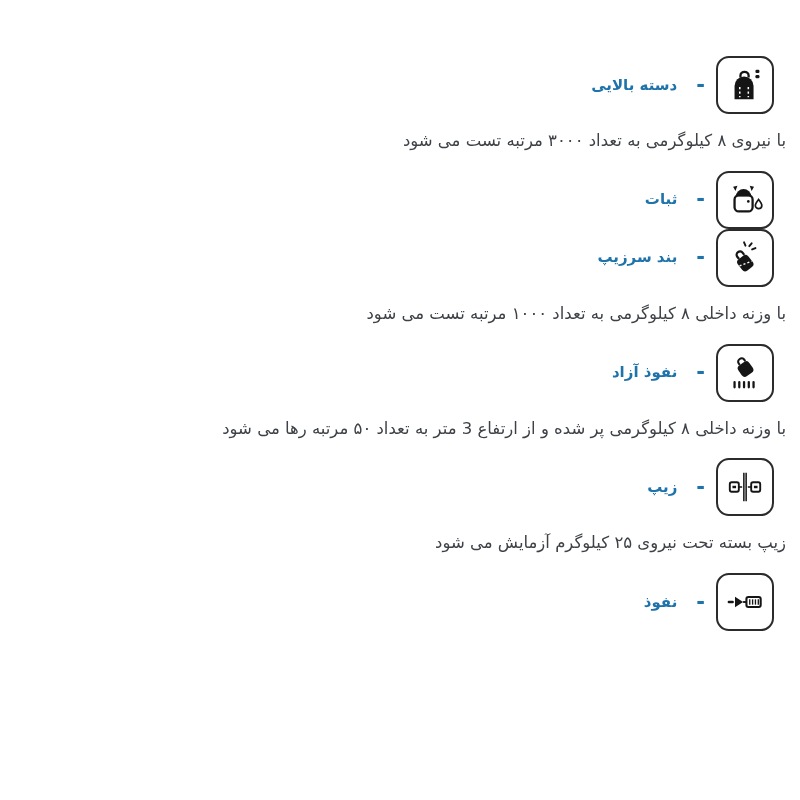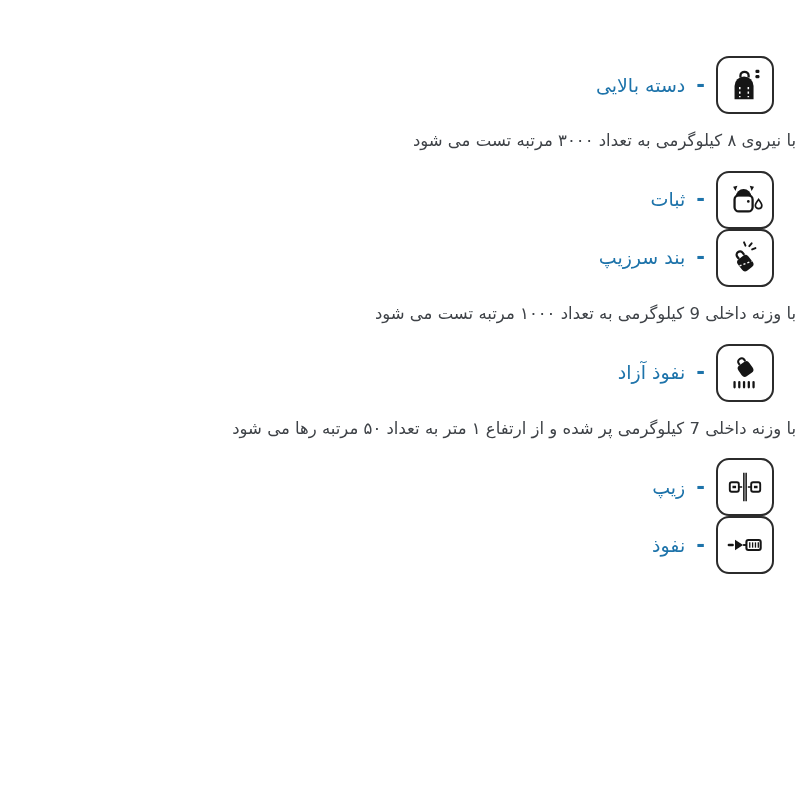--- a/index.html
+++ b/index.html
@@ -39,29 +39,29 @@
     flex: 0 0 auto;
   }
   .icon-box svg { width: 38px; height: 38px; display: block; }
   .dash {
     color: var(--accent, #1d73aa);
     font-weight: 700;
     font-size: 21px;
     line-height: 1;
   }
   .title {
-    margin: 0;
+    margin: 8px;
     color: var(--accent, #1d73aa);
-    font-weight: 400;
-    font-size: 19px;
+    font-weight: 700;
+    font-size: 15px;
     line-height: 1;
     white-space: nowrap;
   }
   .desc {
-    margin: 15px 4px 17px 0;
+    margin: 15px 14px 17px 0;
     text-align: right;
     font-size: 16.5px;
     line-height: 1.5;
     color: var(--text, #3e4247);
     white-space: nowrap;
     overflow: hidden;
   }
 </style>
 </head>
 <body style="background: rgb(255, 255, 255);">
@@ -112,61 +112,62 @@
               <line x1="13.5" y1="24" x2="26.5" y2="28" stroke="#fff" stroke-width="1.5" stroke-dasharray="2.2 2.2"></line>
             </g>
             <line x1="20.5" y1="7" x2="19" y2="3.5" stroke="#151515" stroke-width="2" stroke-linecap="round"></line>
             <line x1="24.5" y1="7.5" x2="27" y2="4.5" stroke="#151515" stroke-width="2" stroke-linecap="round"></line>
             <line x1="27.5" y1="11" x2="31" y2="9.5" stroke="#151515" stroke-width="2" stroke-linecap="round"></line>
           </svg>
         </span>
       <span class="dash">-</span>
       <h2 class="title">بند سرزیپ</h2>
     </div>
-    <p class="desc">با وزنه داخلی 9 کیلوگرمی به تعداد ۱۰۰۰ مرتبه تست می شود</p>
+    <p class="desc">با وزنه داخلی ۸ کیلوگرمی به تعداد ۱۰۰۰ مرتبه تست می شود</p>
   </section>
 
   <section class="section">
     <div class="section-header">
       <span class="icon-box">
           <svg viewBox="0 0 40 40">
             <g transform="rotate(-35 20 15)">
               <rect x="13" y="9" width="14" height="14" rx="4" fill="#151515"></rect>
               <path d="M17.5 9 v-2.2 a3.5 3 0 0 1 7 0 V9" fill="none" stroke="#151515" stroke-width="2.2"></path>
             </g>
             <line x1="9" y1="29.5" x2="9" y2="35" stroke="#151515" stroke-width="2.4" stroke-linecap="round"></line>
             <line x1="14" y1="29.5" x2="14" y2="35" stroke="#151515" stroke-width="2.4" stroke-linecap="round"></line>
             <line x1="19" y1="29.5" x2="19" y2="35" stroke="#151515" stroke-width="2.4" stroke-linecap="round"></line>
             <line x1="24" y1="29.5" x2="24" y2="35" stroke="#151515" stroke-width="2.4" stroke-linecap="round"></line>
             <line x1="29" y1="29.5" x2="29" y2="35" stroke="#151515" stroke-width="2.4" stroke-linecap="round"></line>
           </svg>
         </span>
       <span class="dash">-</span>
       <h2 class="title">نفوذ آزاد</h2>
     </div>
-    <p class="desc">با وزنه داخلی 7 کیلوگرمی پر شده و از ارتفاع ۱ متر به تعداد ۵۰ مرتبه رها می شود</p>
+    <p class="desc">با وزنه داخلی ۸ کیلوگرمی پر شده و از ارتفاع 3 متر به تعداد ۵۰ مرتبه رها می شود</p>
   </section>
 
   <section class="section">
     <div class="section-header">
       <span class="icon-box">
           <svg viewBox="0 0 40 40">
             <line x1="18.8" y1="5" x2="18.8" y2="35" stroke="#151515" stroke-width="1.6"></line>
             <line x1="21.2" y1="5" x2="21.2" y2="35" stroke="#151515" stroke-width="1.6"></line>
             <rect x="4" y="15" width="9.5" height="10" rx="2" fill="#fff" stroke="#151515" stroke-width="2"></rect>
             <line x1="6.8" y1="20" x2="10.6" y2="20" stroke="#151515" stroke-width="2.6"></line>
             <line x1="13.5" y1="20" x2="17" y2="20" stroke="#151515" stroke-width="1.6"></line>
             <rect x="26.5" y="15" width="9.5" height="10" rx="2" fill="#fff" stroke="#151515" stroke-width="2"></rect>
             <line x1="29.4" y1="20" x2="33.2" y2="20" stroke="#151515" stroke-width="2.6"></line>
             <line x1="23" y1="20" x2="26.5" y2="20" stroke="#151515" stroke-width="1.6"></line>
           </svg>
         </span>
       <span class="dash">-</span>
       <h2 class="title">زیپ</h2>
     </div>
+    <p class="desc">زیپ بسته تحت نیروی ۲۵ کیلوگرم آزمایش می شود</p>
   </section>
 
   <section class="section">
     <div class="section-header">
       <span class="icon-box">
           <svg viewBox="0 0 40 40">
             <line x1="3" y1="20" x2="7" y2="20" stroke="#151515" stroke-width="2.6" stroke-linecap="round"></line>
             <path d="M9.5 14.5 L18 20 L9.5 25.5 Z" fill="#151515"></path>
             <line x1="18" y1="20" x2="21.5" y2="20" stroke="#151515" stroke-width="2"></line>
             <rect x="21.5" y="14.8" width="15" height="10.4" rx="2" fill="#fff" stroke="#151515" stroke-width="2.2"></rect>

